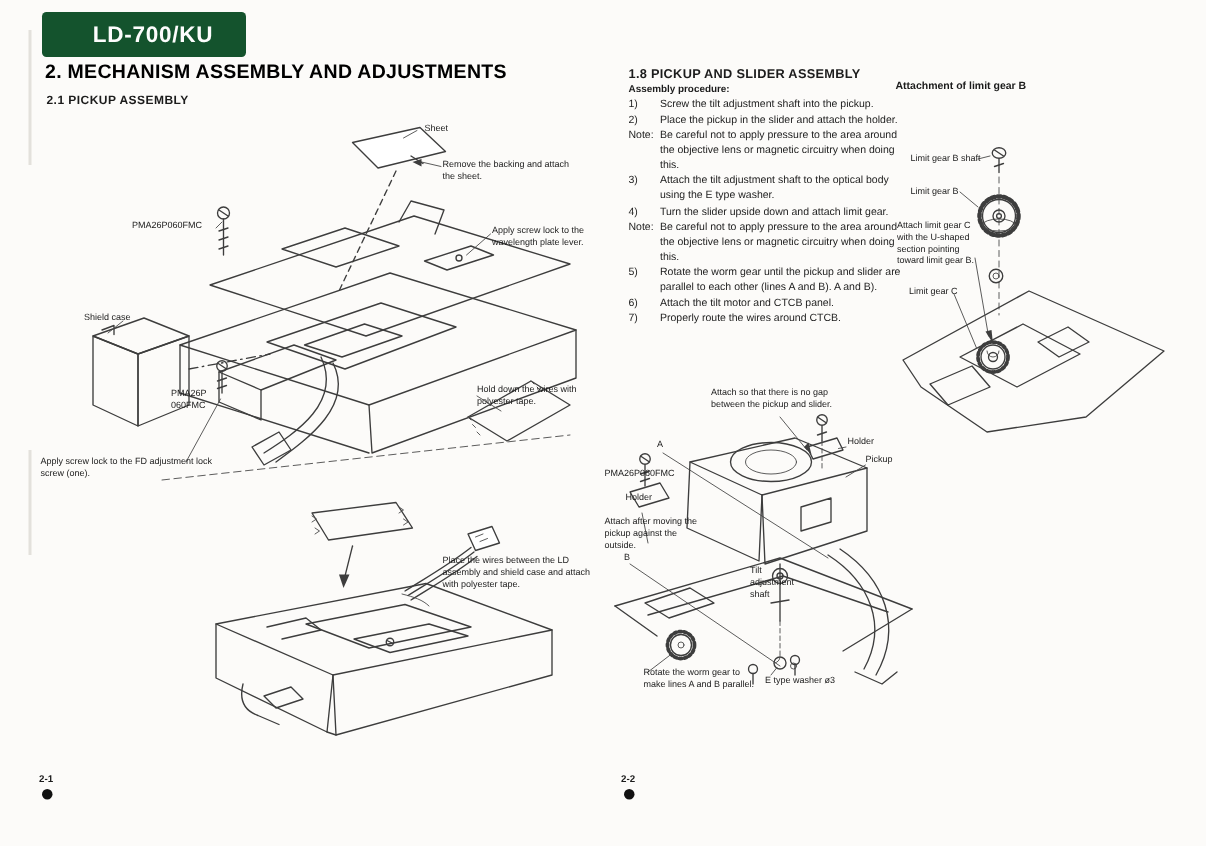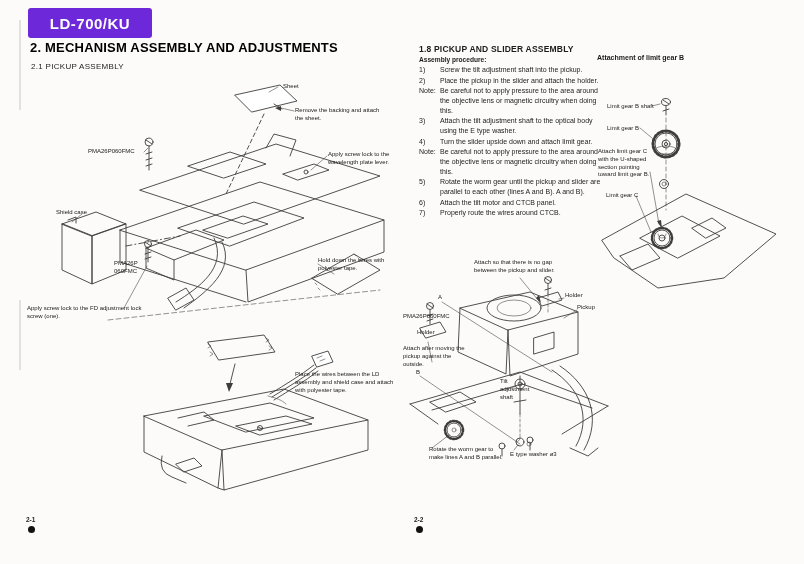--- a/index.html
+++ b/index.html
@@ -4,26 +4,26 @@
 <style>
   html,body{margin:0;padding:0;background:#e9e7e2;}
   #page{
     position:relative;width:804px;height:564px;margin:0 auto;
     background:#fcfbf9;overflow:hidden;
     font-family:"Liberation Sans",sans-serif;color:#1c1c1c;
   }
   
   .badge{
     position:absolute;left:28px;top:8px;width:124px;height:30px;
-    background:#6d28d9;border-radius:3px;color:#fdfdfd;
+    background:#14532d;border-radius:3px;color:#fdfdfd;
     display:flex;align-items:center;justify-content:center;
-    font-weight:800;font-size:15px;letter-spacing:.5px;
+    font-weight:800;font-size:15px;letter-spacing:.5px;padding-left:12px;
   }
   .main-title{position:absolute;left:30px;top:40px;font-size:13px;font-weight:700;letter-spacing:.2px;color:#000000;text-align:right;}
-  .sub-title{position:absolute;left:31px;top:62px;font-size:8px;font-weight:400;letter-spacing:.3px;}
+  .sub-title{position:absolute;left:31px;top:62px;font-size:8px;font-weight:700;letter-spacing:.3px;}
   
   .s22-head{position:absolute;left:419px;top:44px;font-size:8.5px;font-weight:700;letter-spacing:.2px;}
   .proc{position:absolute;left:419px;top:56px;font-size:6.6px;font-weight:700;}
   .steps{position:absolute;left:419px;top:65px;width:188px;font-size:7px;line-height:1.38;}
   .step{display:flex;margin-bottom:1px;}
   .sn{flex:0 0 21px;}
   .st{flex:1;}
   
   .lbl{position:absolute;font-size:6px;line-height:1.3;color:#1b1b1b;}
   .pre{white-space:pre-line;}

